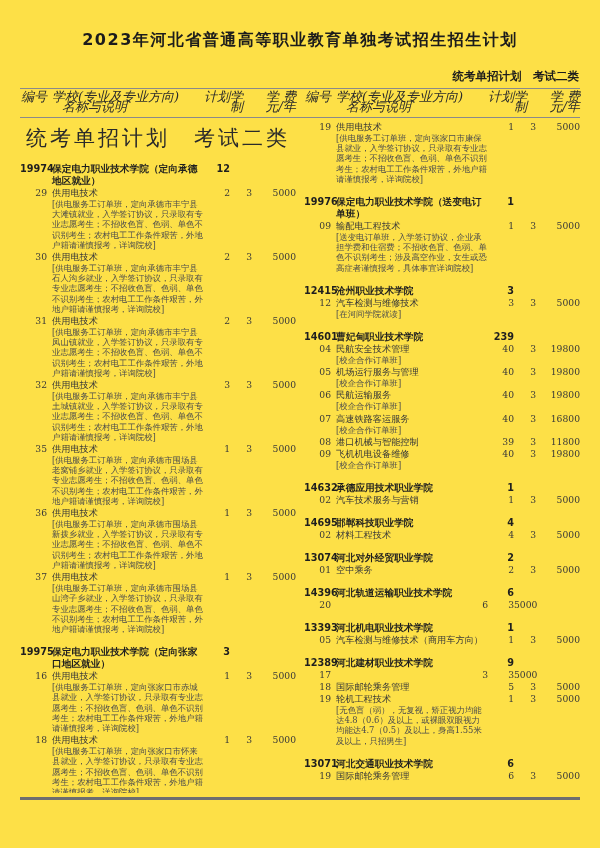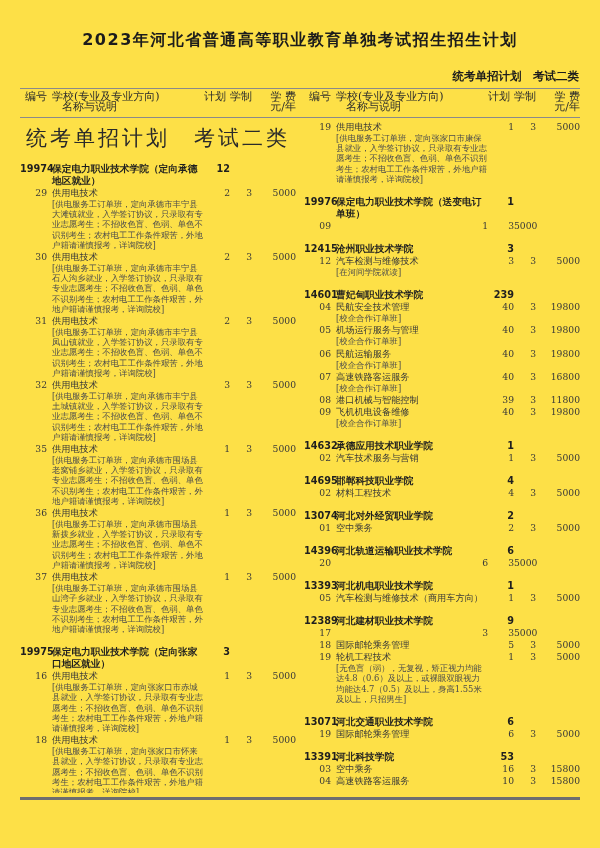--- a/index.html
+++ b/index.html
@@ -9,21 +9,21 @@
         font-family:"DejaVu Sans",sans-serif;font-weight:bold;font-size:16px;
         color:#1c1c1c;letter-spacing:1.5px;}
   .subtitle{position:absolute;top:69px;right:21px;font-family:"DejaVu Sans",sans-serif;
         font-weight:bold;font-size:11.5px;color:#1c1c1c;}
   .rule{position:absolute;left:20px;right:20px;background:#8a8a8a;height:1px;}
   .rule1{top:88px;}
   .rule2{top:117px;}
   .rule-bottom{top:797px;height:3px;background:#6e6e6e;}
   .header-row{position:absolute;top:92px;left:20px;right:20px;display:flex;gap:8px;}
   .header-half{width:50%;display:grid;grid-template-columns:32px 1fr 26px 22px 44px;
-        font-size:11px;line-height:10px;color:#2b2b2b;}
+        font-size:13px;line-height:10px;color:#2b2b2b;font-style:italic;}
   .header-half .h-code{text-align:right;padding-right:5px;}
   .header-half .h-school .l2{padding-left:10px;}
   .header-half .h-plan,.header-half .h-years{text-align:left;}
   .header-half .h-fee{text-align:right;}
   .content{position:absolute;top:121px;left:20px;right:20px;height:672px;
         display:flex;gap:8px;overflow:hidden;}
   .col{width:50%;}
   .big-heading{font-size:21px;text-align:center;color:#2a2a2a;margin:3px 0 9px 0;
         letter-spacing:3px;font-weight:500;}
   .row{display:grid;grid-template-columns:32px 1fr 26px 22px 44px;}
@@ -166,20 +166,21 @@
         </div>
         <div class="row school">
           <span class="c-code">19976</span>
           <span class="c-name">保定电力职业技术学院（送变电订单班）</span>
           <span class="c-plan">1</span>
           <span class="c-years"></span>
           <span class="c-fee"></span>
         </div>
         <div class="row major">
           <span class="c-code">09</span>
+          <span class="c-name">输配电工程技术<div class="note">[送变电订单班，入学签订协议，企业承担学费和住宿费；不招收色盲、色弱、单色不识别考生；涉及高空作业，女生或恐高症者谨慎报考，具体事宜详询院校]</div></span>
           <span class="c-plan">1</span>
           <span class="c-years">3</span>
           <span class="c-fee">5000</span>
         </div>
         <div class="row school">
           <span class="c-code">12415</span>
           <span class="c-name">沧州职业技术学院</span>
           <span class="c-plan">3</span>
           <span class="c-years"></span>
           <span class="c-fee"></span>

